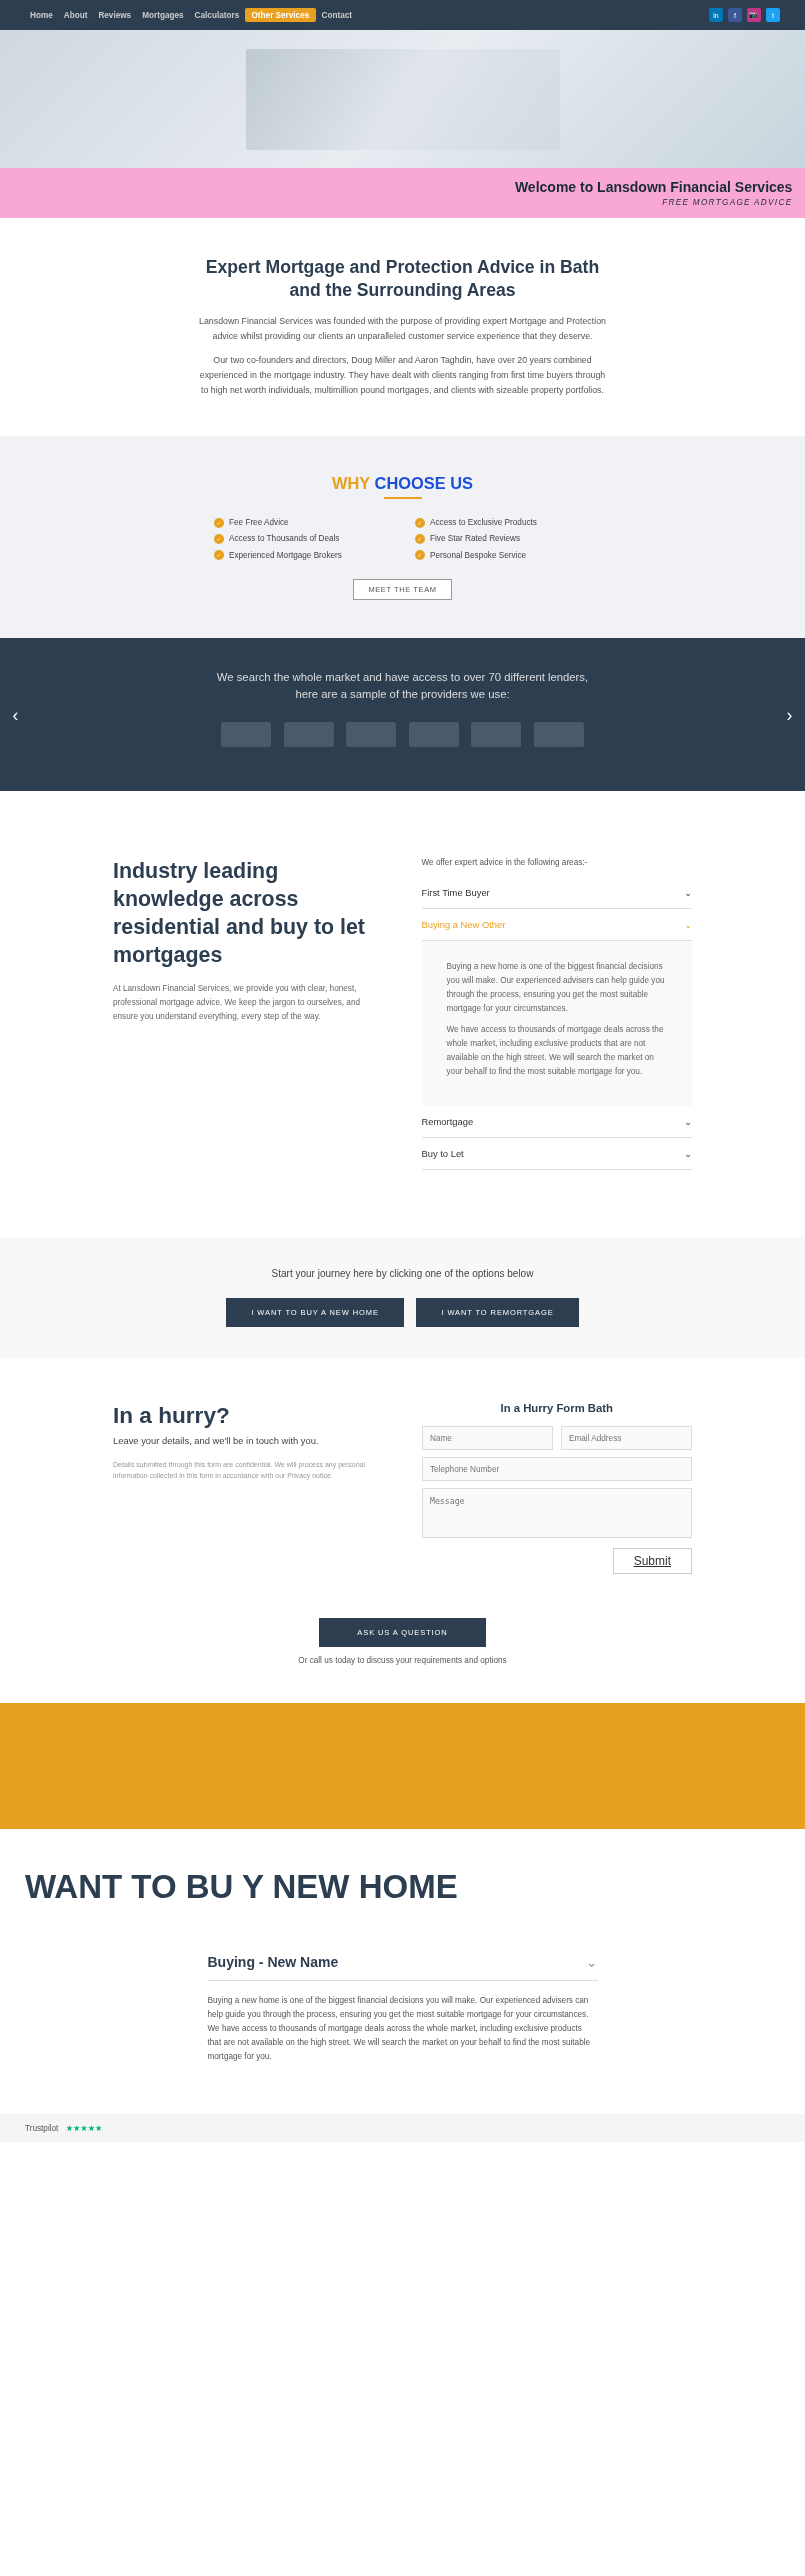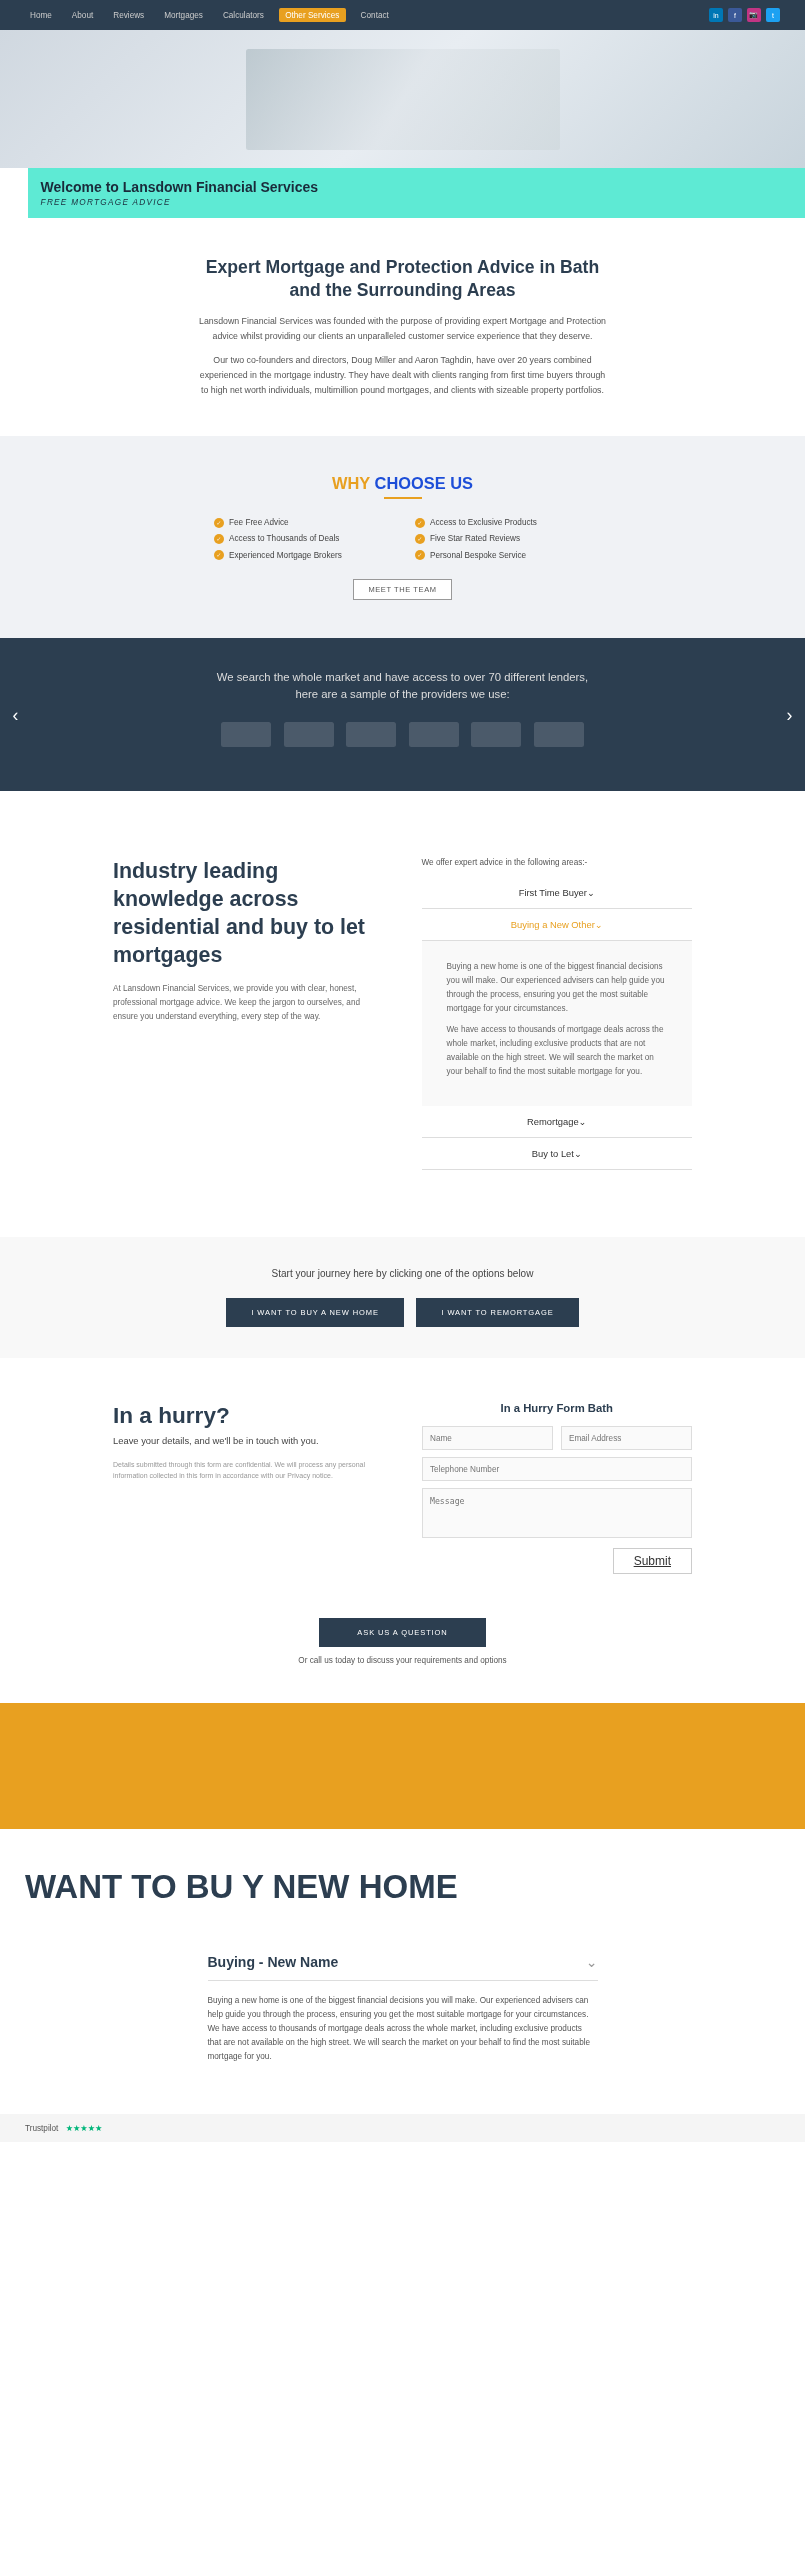--- a/index.html
+++ b/index.html
@@ -10,21 +10,22 @@
       background: #2c3e50;
       display: flex;
       align-items: center;
       justify-content: space-between;
       padding: 0 25px;
       height: 30px;
     }
     .nav-links {
       display: flex;
       align-items: center;
-      gap: 10px;
+      gap: 1px;
+      font-weight: bold;
     }
     .nav-links a {
       color: #ccc;
       text-decoration: none;
       font-size: 8.2px;
       padding: 2.5px 5px;
     }
     .nav-highlight {
       background: #e8a020;
       color: #fff !important;
@@ -53,24 +54,23 @@
       width: 100%;
       height: 138px;
       background: linear-gradient(135deg, #d0d8e0 0%, #e8edf2 50%, #c8d4dc 100%);
       display: flex;
       align-items: center;
       justify-content: center;
     }
 
     
     .welcome-banner {
-      background: #5eead4;
-      text-align: left;
+      background: #f9a8d4;
+      text-align: right;
       padding: 11.3px 12.6px;
-      margin-left: 28px;
     }
     .welcome-banner h2 {
       color: #1a2a3a;
       font-size: 14px;
       font-weight: bold;
       margin-bottom: 2.5px;
     }
     .welcome-banner p {
       color: #1a2a3a;
       font-size: 8.2px;
@@ -220,21 +220,21 @@
     }
     .industry-right p {
       font-size: 8.2px;
       color: #555;
       margin-bottom: 10px;
     }
     .accordion-item {
       border-bottom: 0.6px solid #ddd;
       padding: 10px 0;
       display: flex;
-      justify-content: center;
+      justify-content: space-between;
       align-items: center;
       cursor: pointer;
     }
     .accordion-item span {
       font-size: 9.4px;
       color: #333;
     }
     .accordion-arrow {
       font-size: 11.3px;
       color: #999;

